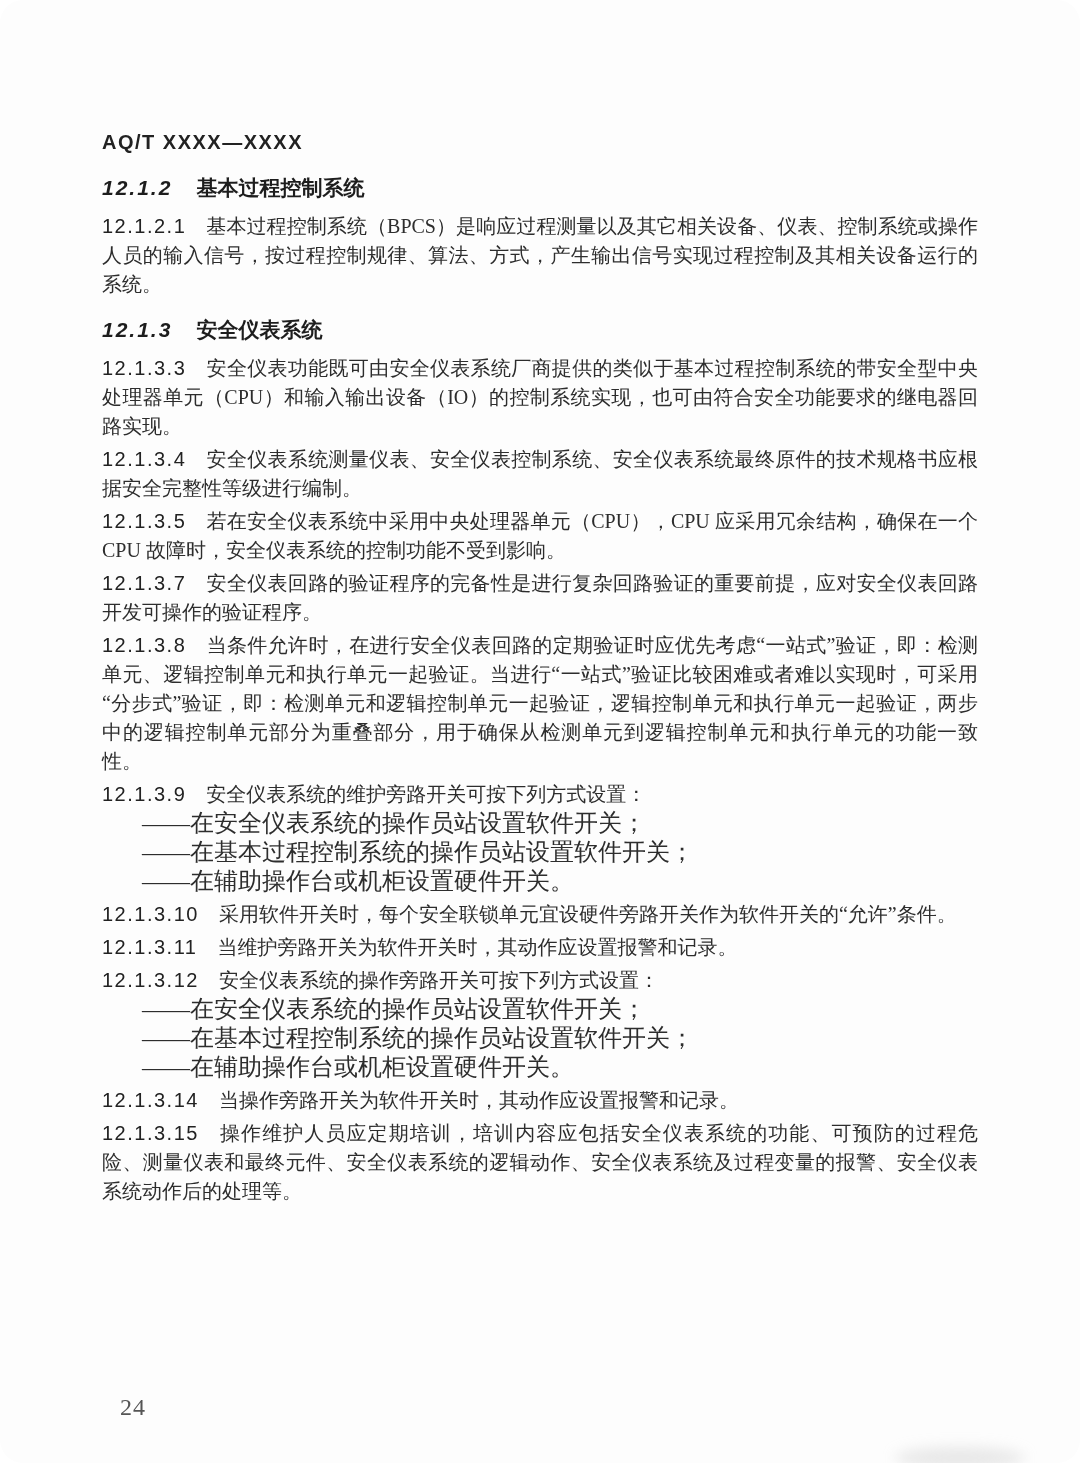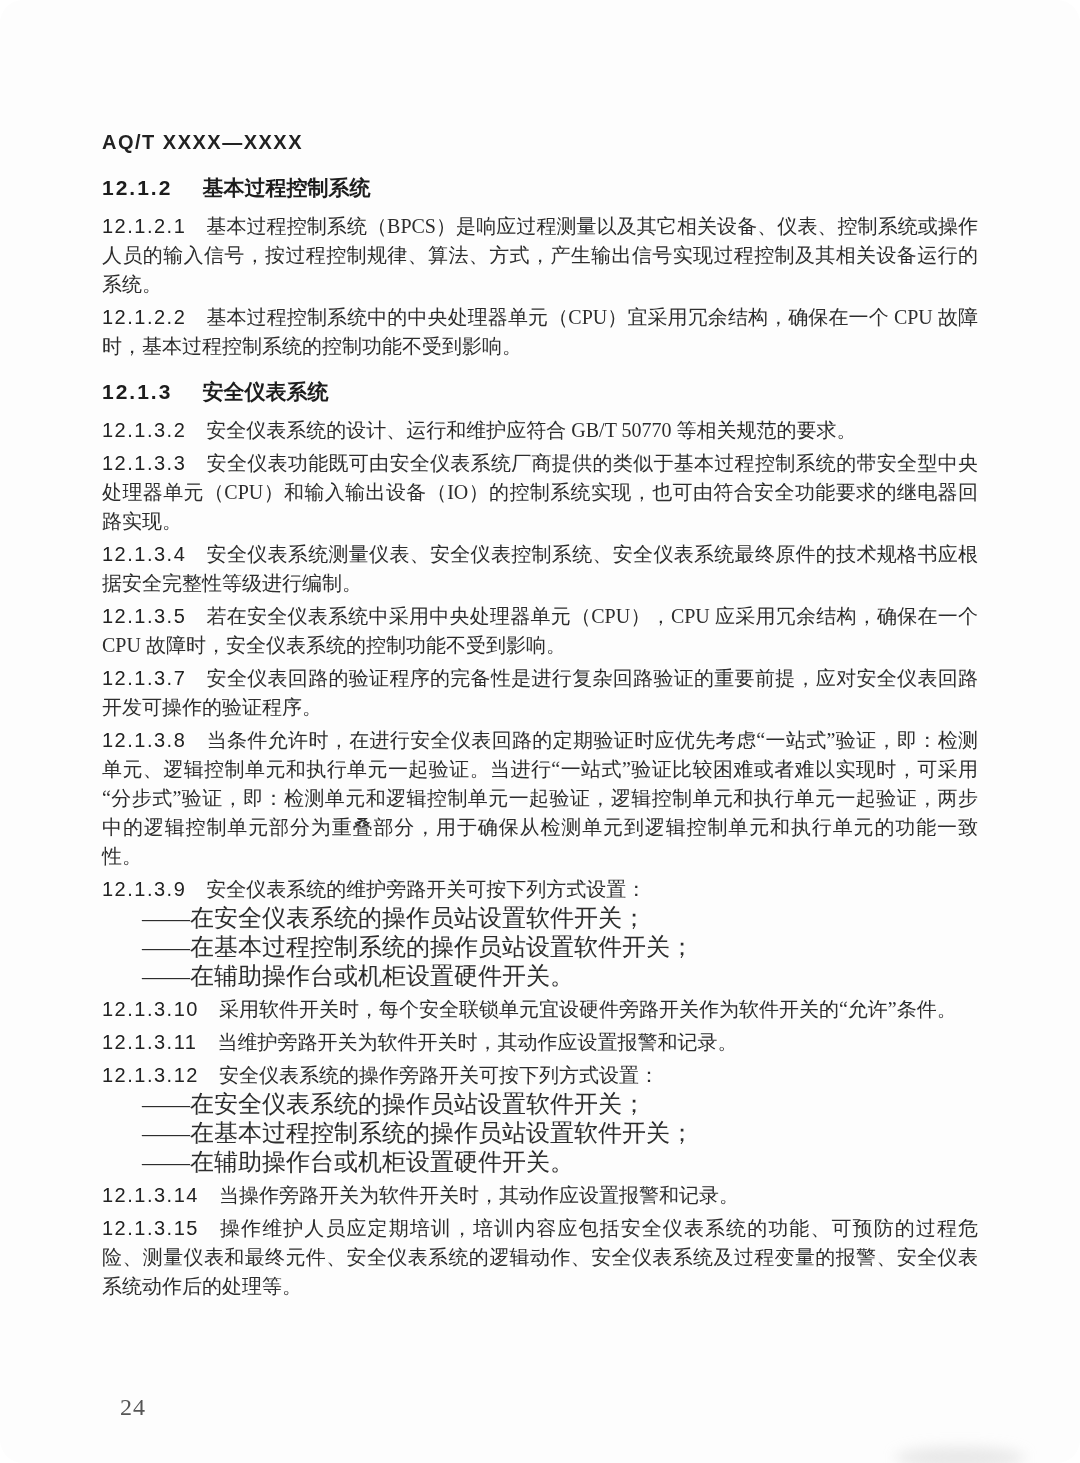--- a/index.html
+++ b/index.html
@@ -26,21 +26,22 @@
   .heading {
     margin: 16px 0 10px 0;
     font-family: "Liberation Sans", sans-serif;
     font-weight: 700;
     font-size: 21px;
     line-height: 29px;
     color: #1d1d1d;
   }
   .heading .num {
     letter-spacing: 2px;
-    margin-right: 30px;
+    margin-right: 24px;
+    font-style: italic;
   }
   .clause {
     margin: 4px 0 0 0;
     font-size: 20px;
     line-height: 29px;
     color: #2d2d2d;
     text-align: justify;
     text-justify: inter-ideograph;
   }
   .clause .num {
@@ -77,23 +78,21 @@
 </style>
 </head>
 <body>
 
 <div class="page">
   <div class="content">
     <div class="doc-header">AQ/T XXXX—XXXX</div>
     <div>
         <div class="heading"><span class="num">12.1.2</span><span>基本过程控制系统</span></div>
         <div class="clause"><span class="num">12.1.2.1</span><span>基本过程控制系统（BPCS）是响应过程测量以及其它相关设备、仪表、控制系统或操作人员的输入信号，按过程控制规律、算法、方式，产生输出信号实现过程控制及其相关设备运行的系统。</span></div>
-        <div class="clause"><span class="num">12.1.2.2</span><span>基本过程控制系统中的中央处理器单元（CPU）宜采用冗余结构，确保在一个 CPU 故障时，基本过程控制系统的控制功能不受到影响。</span></div>
         <div class="heading"><span class="num">12.1.3</span><span>安全仪表系统</span></div>
-        <div class="clause"><span class="num">12.1.3.2</span><span>安全仪表系统的设计、运行和维护应符合 GB/T 50770 等相关规范的要求。</span></div>
         <div class="clause"><span class="num">12.1.3.3</span><span>安全仪表功能既可由安全仪表系统厂商提供的类似于基本过程控制系统的带安全型中央处理器单元（CPU）和输入输出设备（IO）的控制系统实现，也可由符合安全功能要求的继电器回路实现。</span></div>
         <div class="clause"><span class="num">12.1.3.4</span><span>安全仪表系统测量仪表、安全仪表控制系统、安全仪表系统最终原件的技术规格书应根据安全完整性等级进行编制。</span></div>
         <div class="clause"><span class="num">12.1.3.5</span><span>若在安全仪表系统中采用中央处理器单元（CPU），CPU 应采用冗余结构，确保在一个 CPU 故障时，安全仪表系统的控制功能不受到影响。</span></div>
         <div class="clause"><span class="num">12.1.3.7</span><span>安全仪表回路的验证程序的完备性是进行复杂回路验证的重要前提，应对安全仪表回路开发可操作的验证程序。</span></div>
         <div class="clause"><span class="num">12.1.3.8</span><span>当条件允许时，在进行安全仪表回路的定期验证时应优先考虑“一站式”验证，即：检测单元、逻辑控制单元和执行单元一起验证。当进行“一站式”验证比较困难或者难以实现时，可采用“分步式”验证，即：检测单元和逻辑控制单元一起验证，逻辑控制单元和执行单元一起验证，两步中的逻辑控制单元部分为重叠部分，用于确保从检测单元到逻辑控制单元和执行单元的功能一致性。</span></div>
         <div class="clause"><span class="num">12.1.3.9</span><span>安全仪表系统的维护旁路开关可按下列方式设置：</span></div>
         <div class="dash-item">——在安全仪表系统的操作员站设置软件开关；</div>
         <div class="dash-item">——在基本过程控制系统的操作员站设置软件开关；</div>
         <div class="dash-item">——在辅助操作台或机柜设置硬件开关。</div>
         <div class="clause"><span class="num">12.1.3.10</span><span>采用软件开关时，每个安全联锁单元宜设硬件旁路开关作为软件开关的“允许”条件。</span></div>

